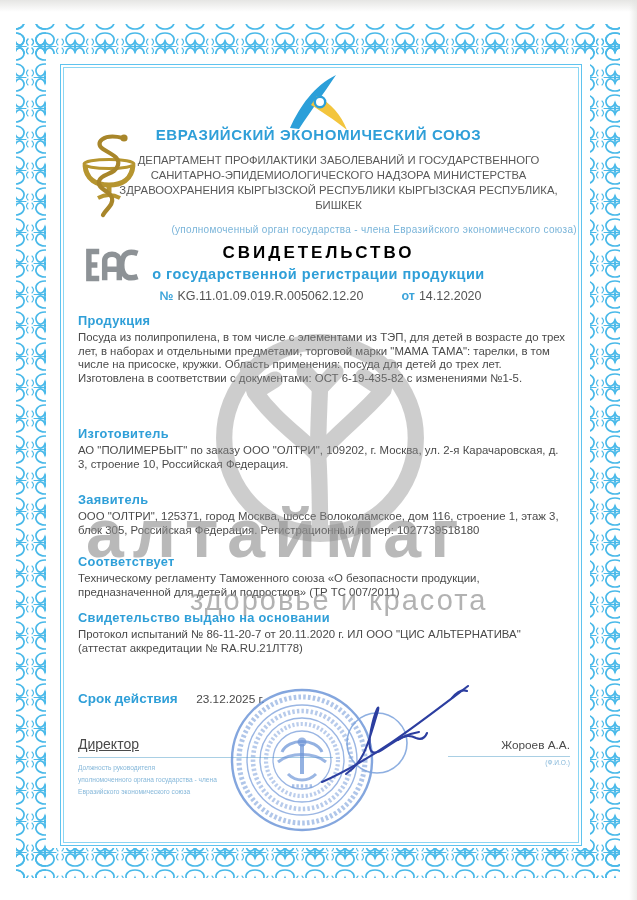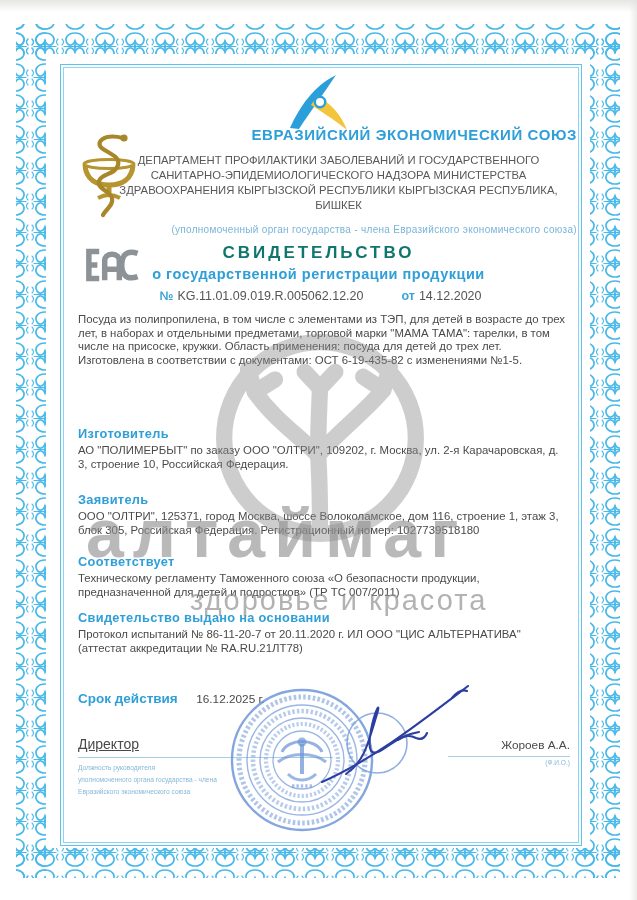--- a/index.html
+++ b/index.html
@@ -17,32 +17,32 @@
   
   #border-svg{position:absolute;top:0;left:0;z-index:1;}
   .inner-frame{position:absolute;left:60px;top:64px;width:520px;height:780px;
     border:1px solid #5fc3ee;z-index:1;}
   .inner-frame .inner2{position:absolute;inset:2px;border:1px solid #8ad6f4;}
 
   .content{position:absolute;inset:0;z-index:2;}
 
   
   .bird-logo{position:absolute;left:286px;top:72px;}
-  .union-title{position:absolute;left:60px;right:60px;top:126px;text-align:right;
+  .union-title{position:absolute;left:60px;right:60px;top:126px;text-align:center;
     color:#2f9fd8;font-weight:bold;font-size:15px;letter-spacing:.6px;}
   .caduceus{position:absolute;left:78px;top:132px;}
   .dept{position:absolute;left:110px;right:70px;top:153px;text-align:center;
     color:#585858;font-size:11.3px;line-height:1.32;}
   .authority-note{position:absolute;left:73px;right:60px;top:224px;text-align:right;
     color:#79b4d9;font-size:10px;letter-spacing:.3px;}
 
   .eac-mark{position:absolute;left:84px;top:240px;}
 
   .cert-title1{position:absolute;left:60px;right:60px;top:243px;text-align:center;
-    color:#0f766e;font-weight:bold;font-size:17px;letter-spacing:3px;}
+    color:#000000;font-weight:bold;font-size:17px;letter-spacing:3px;}
   .cert-title2{position:absolute;left:60px;right:60px;top:266px;text-align:center;
     color:#2f9fd8;font-weight:bold;font-size:14.5px;letter-spacing:.5px;}
   .number-line{position:absolute;left:60px;right:60px;top:289px;text-align:center;
     font-size:12.5px;color:#555;}
   .number-line .lbl{color:#3da4da;font-weight:bold;margin:0 4px;}
   .number-line .gap{display:inline-block;width:34px;}
 
   
   .section{position:absolute;left:78px;width:488px;}
   .section h3{margin:0 0 3px 0;color:#2f9fd8;font-size:12.8px;font-weight:bold;letter-spacing:.3px;}
@@ -148,20 +148,21 @@
   </svg>
 
   <div class="cert-title1">СВИДЕТЕЛЬСТВО</div>
   <div class="cert-title2">о государственной регистрации продукции</div>
 
   <div class="number-line">
     <span class="lbl">№</span><span>KG.11.01.09.019.R.005062.12.20</span><span class="gap"></span><span class="lbl">от</span><span>14.12.2020</span>
   </div>
 
   <div class="section" id="sec-product">
+    <h3>Продукция</h3>
     <p>Посуда из полипропилена, в том числе с элементами из ТЭП, для детей в возрасте до трех лет, в наборах и отдельными предметами, торговой марки "МАМА ТАМА": тарелки, в том числе на присоске, кружки. Область применения: посуда для детей до трех лет. Изготовлена в соответствии с документами: ОСТ 6-19-435-82 с изменениями №1-5.</p>
   </div>
 
   <div class="section" id="sec-manufacturer">
     <h3>Изготовитель</h3>
     <p>АО "ПОЛИМЕРБЫТ" по заказу ООО "ОЛТРИ", 109202, г. Москва, ул. 2-я Карачаровская, д. 3, строение 10, Российская Федерация.</p>
   </div>
 
   <div class="section" id="sec-applicant">
     <h3>Заявитель</h3>
@@ -173,21 +174,21 @@
     <p>Техническому регламенту Таможенного союза «О безопасности продукции, предназначенной для детей и подростков» (ТР ТС 007/2011)</p>
   </div>
 
   <div class="section" id="sec-basis">
     <h3>Свидетельство выдано на основании</h3>
     <p>Протокол испытаний № 86-11-20-7 от 20.11.2020 г. ИЛ ООО "ЦИС АЛЬТЕРНАТИВА" (аттестат аккредитации № RA.RU.21ЛТ78)</p>
   </div>
 
   <div class="validity">
     <span class="vh">Срок действия</span>
-    <span class="vd">16.12.2025 г.</span>
+    <span class="vd">23.12.2025 г.</span>
   </div>
 
   <div class="director-block">
     <div class="director-label">Директор</div>
     <div class="sig-line-l"></div>
     <div class="pos-note">
       <div>Должность руководителя</div>
       <div>уполномоченного органа государства - члена</div>
       <div>Евразийского экономического союза</div>
     </div>

